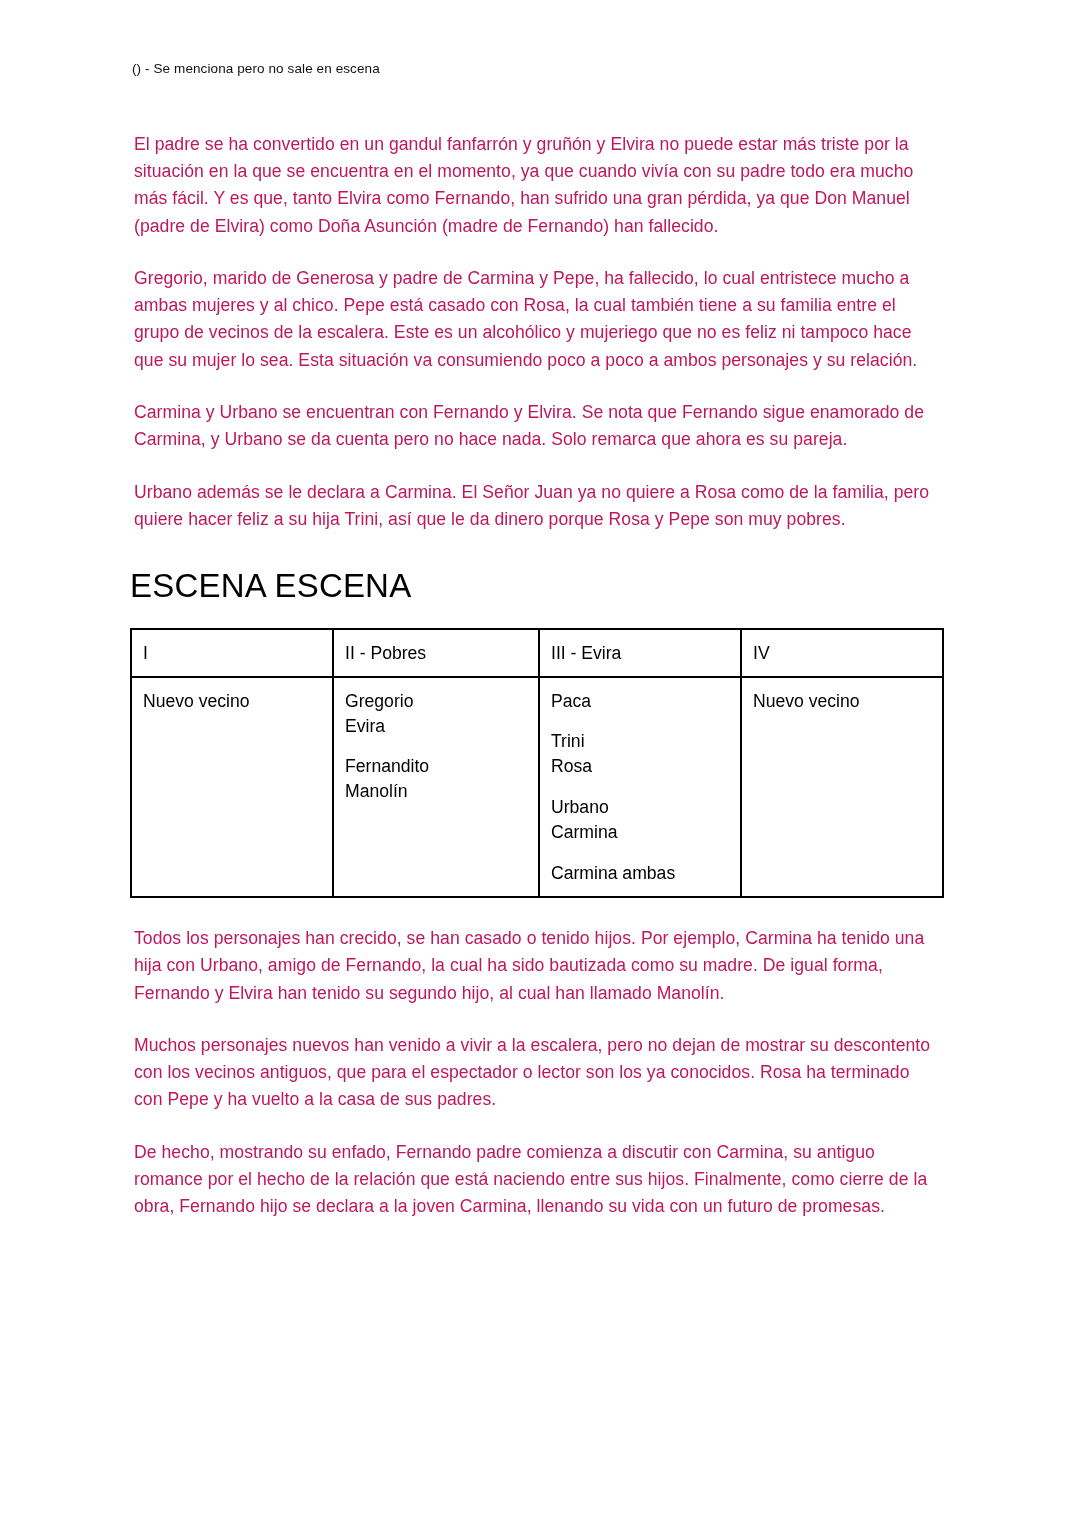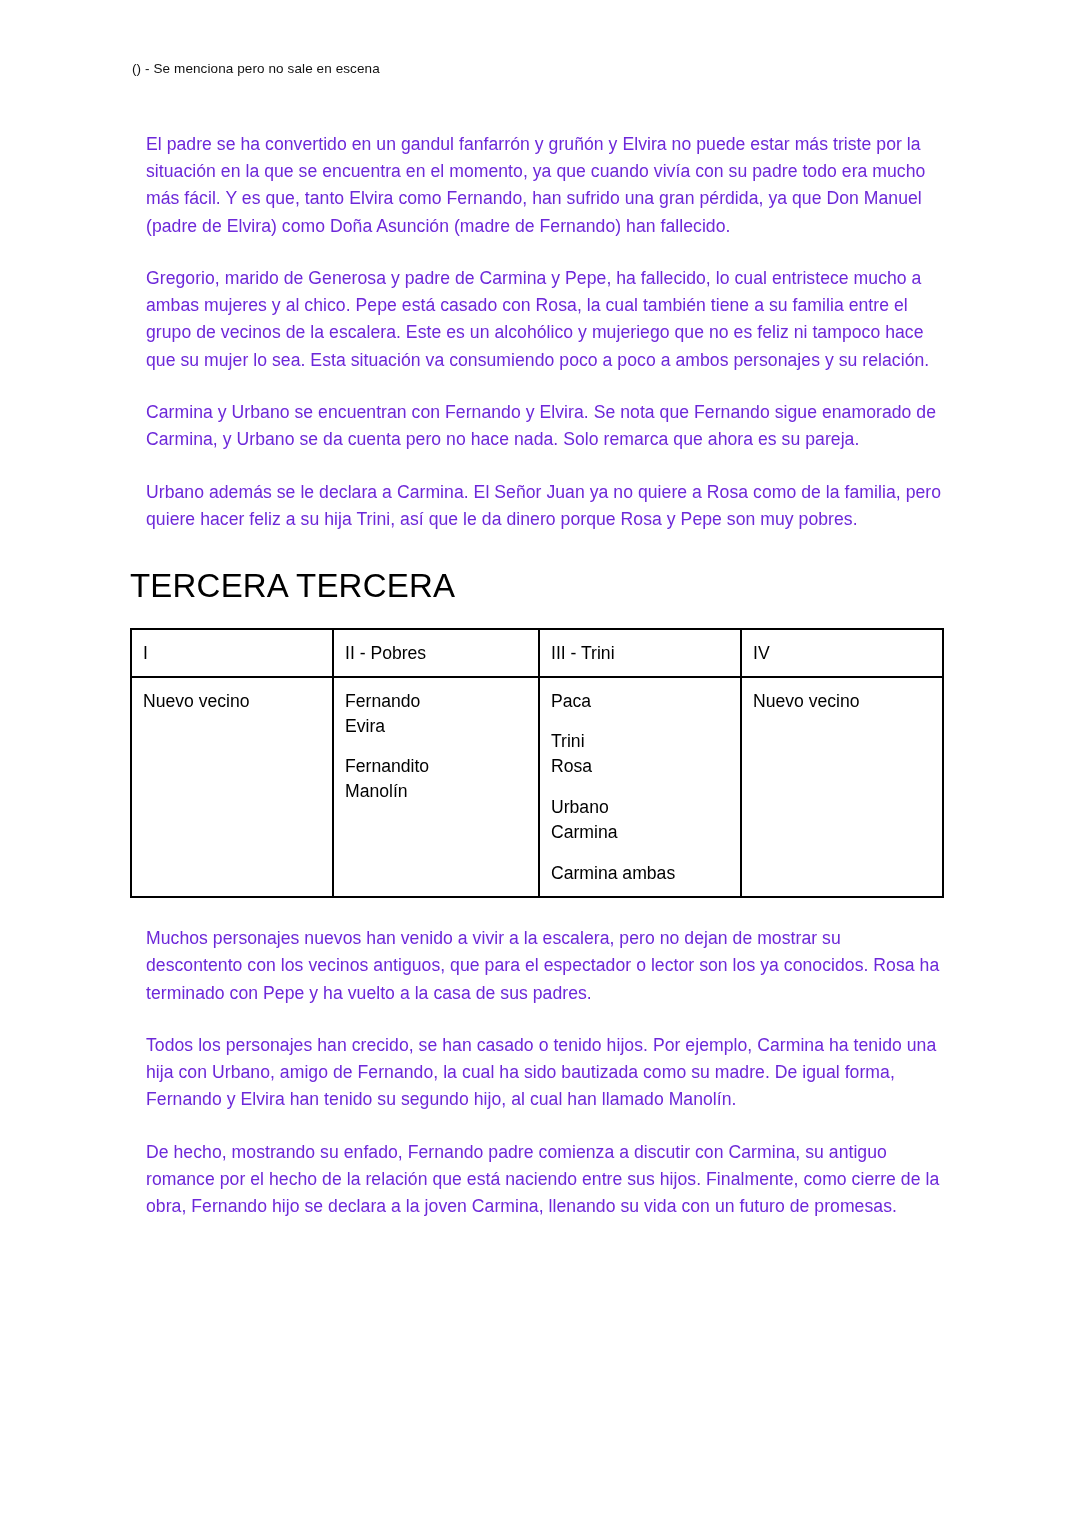--- a/index.html
+++ b/index.html
@@ -35,22 +35,22 @@
     color: #111111;
     margin: 0 0 7px 2px;
     letter-spacing: 0.1px;
   }
   .body-block {
     margin-top: 52px;
   }
   p.para {
     font-size: 17.6px;
     line-height: 1.55;
-    margin: 0 0 25px 16px;
-    color: #6d28d9;
+    margin: 0 0 25px 4px;
+    color: #be185d;
     text-align: left;
     letter-spacing: 0.05px;
   }
   p.para:last-child {
     margin-bottom: 0;
   }
   h1.section-title {
     font-size: 33px;
     font-weight: 400;
     line-height: 1.2;
@@ -102,53 +102,53 @@
 
     <div class="header-note">() - Se menciona pero no sale en escena</div>
 
     <div class="body-block">
       <p class="para">El padre se ha convertido en un gandul fanfarrón y gruñón y Elvira no puede estar más triste por la situación en la que se encuentra en el momento, ya que cuando vivía con su padre todo era mucho más fácil. Y es que, tanto Elvira como Fernando, han sufrido una gran pérdida, ya que Don Manuel (padre de Elvira) como Doña Asunción (madre de Fernando) han fallecido.</p>
       <p class="para">Gregorio, marido de Generosa y padre de Carmina y Pepe, ha fallecido, lo cual entristece mucho a ambas mujeres y al chico. Pepe está casado con Rosa, la cual también tiene a su familia entre el grupo de vecinos de la escalera. Este es un alcohólico y mujeriego que no es feliz ni tampoco hace que su mujer lo sea. Esta situación va consumiendo poco a poco a ambos personajes y su relación.</p>
       <p class="para">Carmina y Urbano se encuentran con Fernando y Elvira. Se nota que Fernando sigue enamorado de Carmina, y Urbano se da cuenta pero no hace nada. Solo remarca que ahora es su pareja.</p>
       <p class="para">Urbano además se le declara a Carmina. El Señor Juan ya no quiere a Rosa como de la familia, pero quiere hacer feliz a su hija Trini, así que le da dinero porque Rosa y Pepe son muy pobres.</p>
     </div>
 
-    <h1 class="section-title">TERCERA TERCERA</h1>
+    <h1 class="section-title">ESCENA ESCENA</h1>
 
     <table class="scene-table">
       <colgroup>
         <col class="col-1">
         <col class="col-2">
         <col class="col-3">
         <col class="col-4">
       </colgroup>
       <tbody>
         <tr>
           <td class="head-cell">I</td>
           <td class="head-cell">II - Pobres</td>
-          <td class="head-cell">III - Trini</td>
+          <td class="head-cell">III - Evira</td>
           <td class="head-cell">IV</td>
         </tr>
         <tr>
           <td class="body-cell">
             <span class="cell-lines"><span class="ln">Nuevo vecino</span></span>
           </td>
           <td class="body-cell">
-            <span class="cell-lines"><span class="ln">Fernando</span><span class="ln">Evira</span><span class="ln spacer"></span><span class="ln">Fernandito</span><span class="ln">Manolín</span></span>
+            <span class="cell-lines"><span class="ln">Gregorio</span><span class="ln">Evira</span><span class="ln spacer"></span><span class="ln">Fernandito</span><span class="ln">Manolín</span></span>
           </td>
           <td class="body-cell">
             <span class="cell-lines"><span class="ln">Paca</span><span class="ln spacer"></span><span class="ln">Trini</span><span class="ln">Rosa</span><span class="ln spacer"></span><span class="ln">Urbano</span><span class="ln">Carmina</span><span class="ln spacer"></span><span class="ln">Carmina ambas</span></span>
           </td>
           <td class="body-cell">
             <span class="cell-lines"><span class="ln">Nuevo vecino</span></span>
           </td>
         </tr>
       </tbody>
     </table>
 
     <div class="tail-block">
+      <p class="para">Todos los personajes han crecido, se han casado o tenido hijos. Por ejemplo, Carmina ha tenido una hija con Urbano, amigo de Fernando, la cual ha sido bautizada como su madre. De igual forma, Fernando y Elvira han tenido su segundo hijo, al cual han llamado Manolín.</p>
       <p class="para">Muchos personajes nuevos han venido a vivir a la escalera, pero no dejan de mostrar su descontento con los vecinos antiguos, que para el espectador o lector son los ya conocidos. Rosa ha terminado con Pepe y ha vuelto a la casa de sus padres.</p>
-      <p class="para">Todos los personajes han crecido, se han casado o tenido hijos. Por ejemplo, Carmina ha tenido una hija con Urbano, amigo de Fernando, la cual ha sido bautizada como su madre. De igual forma, Fernando y Elvira han tenido su segundo hijo, al cual han llamado Manolín.</p>
       <p class="para">De hecho, mostrando su enfado, Fernando padre comienza a discutir con Carmina, su antiguo romance por el hecho de la relación que está naciendo entre sus hijos. Finalmente, como cierre de la obra, Fernando hijo se declara a la joven Carmina, llenando su vida con un futuro de promesas.</p>
     </div>
 
   </div>
 </div>
 
 </body></html>

